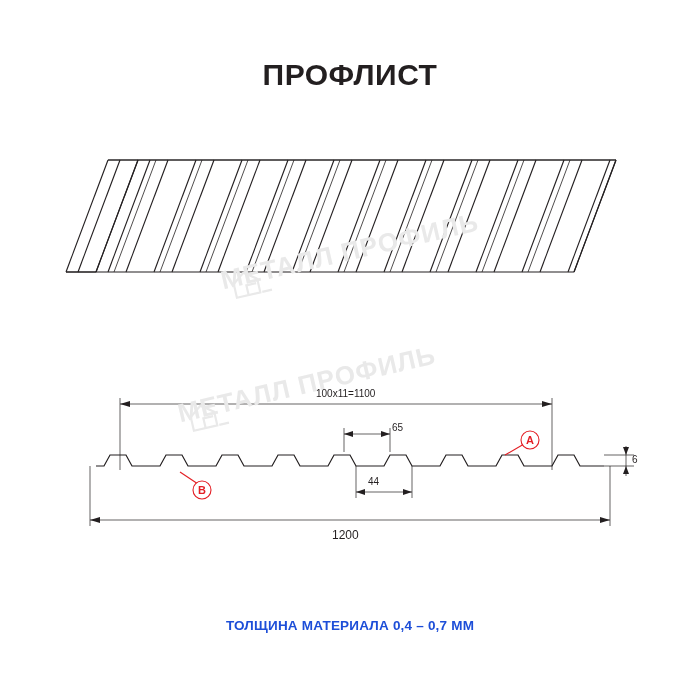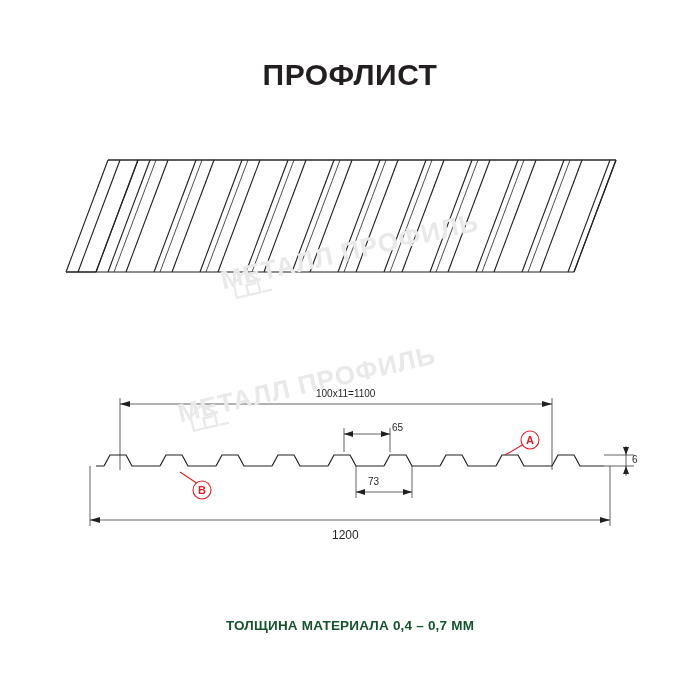--- a/index.html
+++ b/index.html
@@ -43,21 +43,21 @@
   }
   .footnote {
     position: absolute;
     top: 618px;
     left: 0;
     width: 700px;
     text-align: center;
     font-size: 13.5px;
     font-weight: bold;
     letter-spacing: 0.2px;
-    color: #14532d;
+    color: #1d4ed8;
   }
   .svg-layer {
     position: absolute;
     top: 0;
     left: 0;
   }
   .wm {
     position: absolute;
     color: #e9e9e9;
     font-size: 26px;
@@ -227,21 +227,21 @@
     <path d="M28 26 L38 26" fill="none" stroke="#e9e9e9" stroke-width="2.2"></path>
   </svg>
   <svg class="wm-logo wm-logo2" viewBox="0 0 40 30">
     <path d="M2 26 L2 12 L14 3 L26 12 L26 26 Z" fill="none" stroke="#e9e9e9" stroke-width="2.2"></path>
     <path d="M14 26 L14 16 L24 16" fill="none" stroke="#e9e9e9" stroke-width="2.2"></path>
     <path d="M28 26 L38 26" fill="none" stroke="#e9e9e9" stroke-width="2.2"></path>
   </svg>
 
   <div class="dim-label" style="left:316px; top:388px;">100x11=1100</div>
   <div class="dim-label" style="left:392px; top:422px;">65</div>
-  <div class="dim-label" style="left:368px; top:476px;">73</div>
+  <div class="dim-label" style="left:368px; top:476px;">44</div>
   <div class="dim-label" style="left:632px; top:454px;">6</div>
   <div class="dim-label" style="left:332px; top:528px; font-size:12px;">1200</div>
 
   <div class="callout-letter" style="left:521px; top:431px;">A</div>
   <div class="callout-letter" style="left:193px; top:481px;">B</div>
 
   <div class="footnote">ТОЛЩИНА МАТЕРИАЛА 0,4 – 0,7 ММ</div>
 </div>
 
 </body></html>

